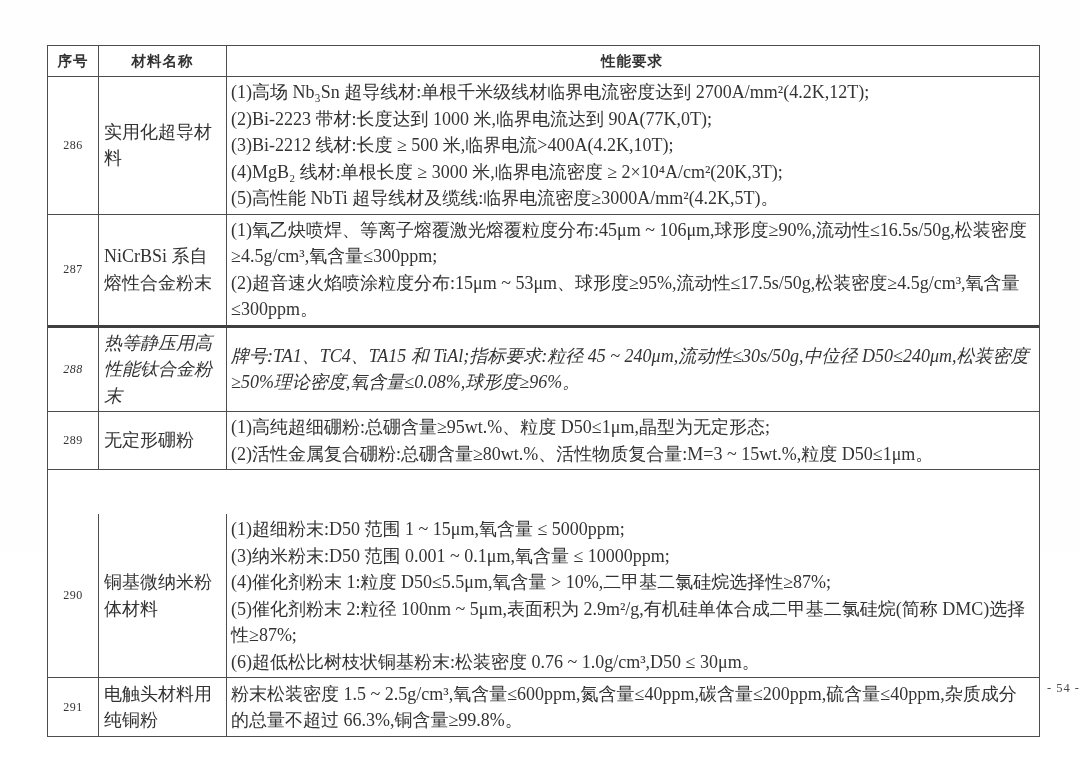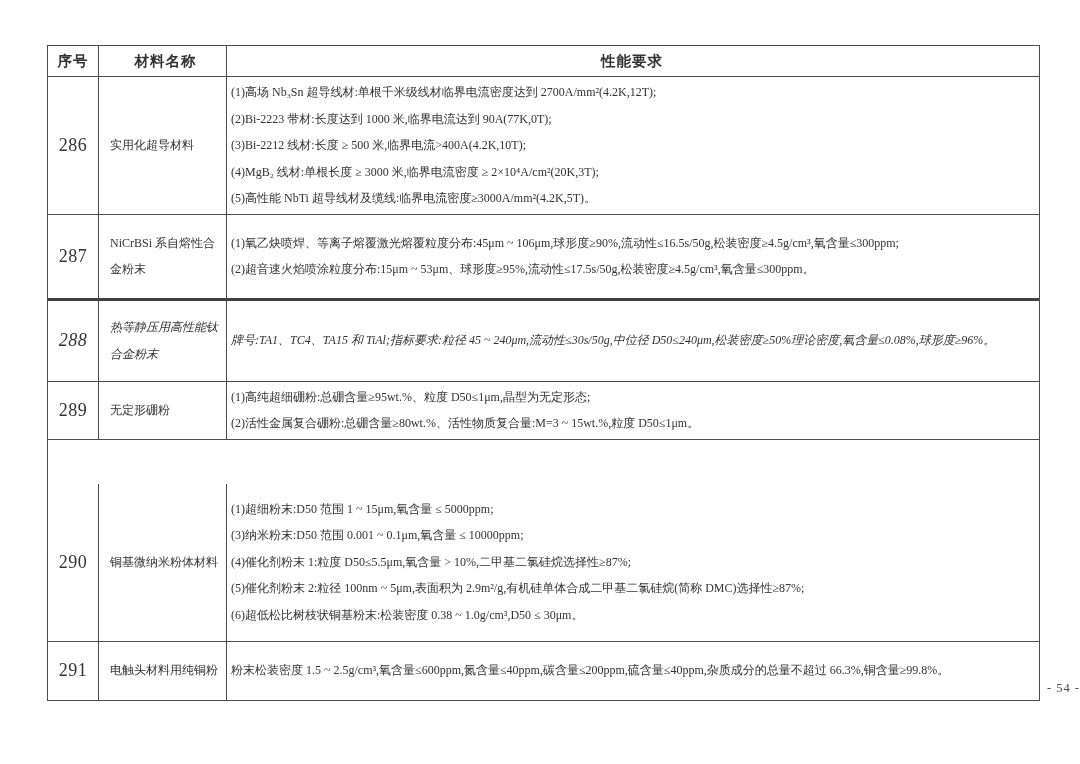--- a/index.html
+++ b/index.html
@@ -28,32 +28,32 @@
     grid-template-columns: 50px 128px 1fr;
     border-top: 1.4px solid #4d4d4d;
   }
   .t-row:first-child { border-top: none; }
   .t-row.page-break { border-top: 3px solid #3f3f3f; font-style: italic; }
   .cell {
     border-left: 1.4px solid #4d4d4d;
     display: flex;
     flex-direction: column;
     justify-content: center;
-    font-size: 12px;
+    font-size: 18px;
     line-height: 26.5px;
     padding: 2px 4px;
   }
   .cell:first-child { border-left: none; }
   .cell.num {
     align-items: center;
-    font-size: 18px;
+    font-size: 12px;
     letter-spacing: 0.5px;
   }
   .cell.name {
-    padding-left: 11px;
+    padding-left: 5px;
     padding-right: 5px;
   }
   .cell.req {
     padding-left: 4px;
     padding-right: 6px;
   }
   .hdr .cell {
     min-height: 30px;
     align-items: center;
     justify-content: center;
@@ -131,21 +131,21 @@
     </div>
 
     <div class="t-row r290">
       <div class="cell num">290</div>
       <div class="cell name">铜基微纳米粉体材料</div>
       <div class="cell req">
         <span class="req-line">(1)超细粉末:D50 范围 1 ~ 15μm,氧含量 ≤ 5000ppm;</span>
         <span class="req-line">(3)纳米粉末:D50 范围 0.001 ~ 0.1μm,氧含量 ≤ 10000ppm;</span>
         <span class="req-line">(4)催化剂粉末 1:粒度 D50≤5.5μm,氧含量 &gt; 10%,二甲基二氯硅烷选择性≥87%;</span>
         <span class="req-line">(5)催化剂粉末 2:粒径 100nm ~ 5μm,表面积为 2.9m²/g,有机硅单体合成二甲基二氯硅烷(简称 DMC)选择性≥87%;</span>
-        <span class="req-line">(6)超低松比树枝状铜基粉末:松装密度 0.38 ~ 1.0g/cm³,D50 ≤ 30μm。</span>
+        <span class="req-line">(6)超低松比树枝状铜基粉末:松装密度 0.76 ~ 1.0g/cm³,D50 ≤ 30μm。</span>
       </div>
     </div>
 
     <div class="t-row r291">
       <div class="cell num">291</div>
       <div class="cell name">电触头材料用纯铜粉</div>
       <div class="cell req">
         <span class="req-line">粉末松装密度 1.5 ~ 2.5g/cm³,氧含量≤600ppm,氮含量≤40ppm,碳含量≤200ppm,硫含量≤40ppm,杂质成分的总量不超过 66.3%,铜含量≥99.8%。</span>
       </div>
     </div>

